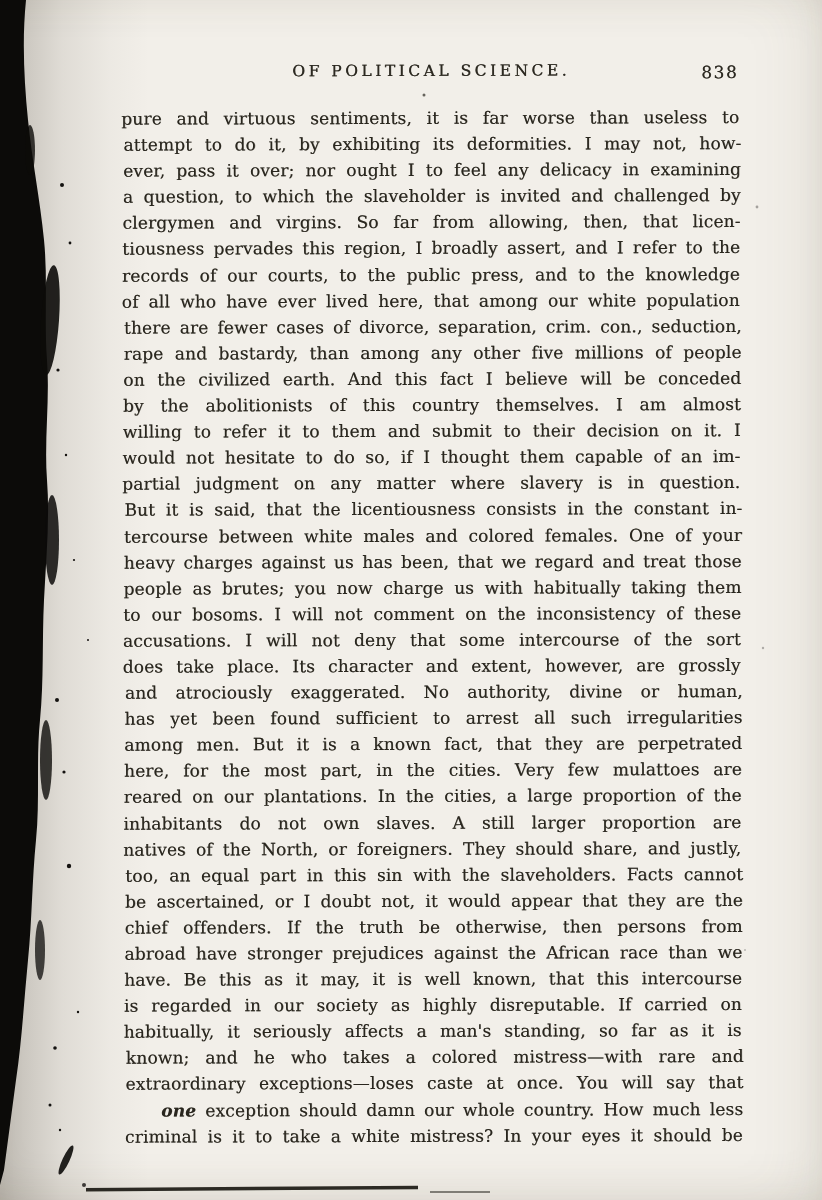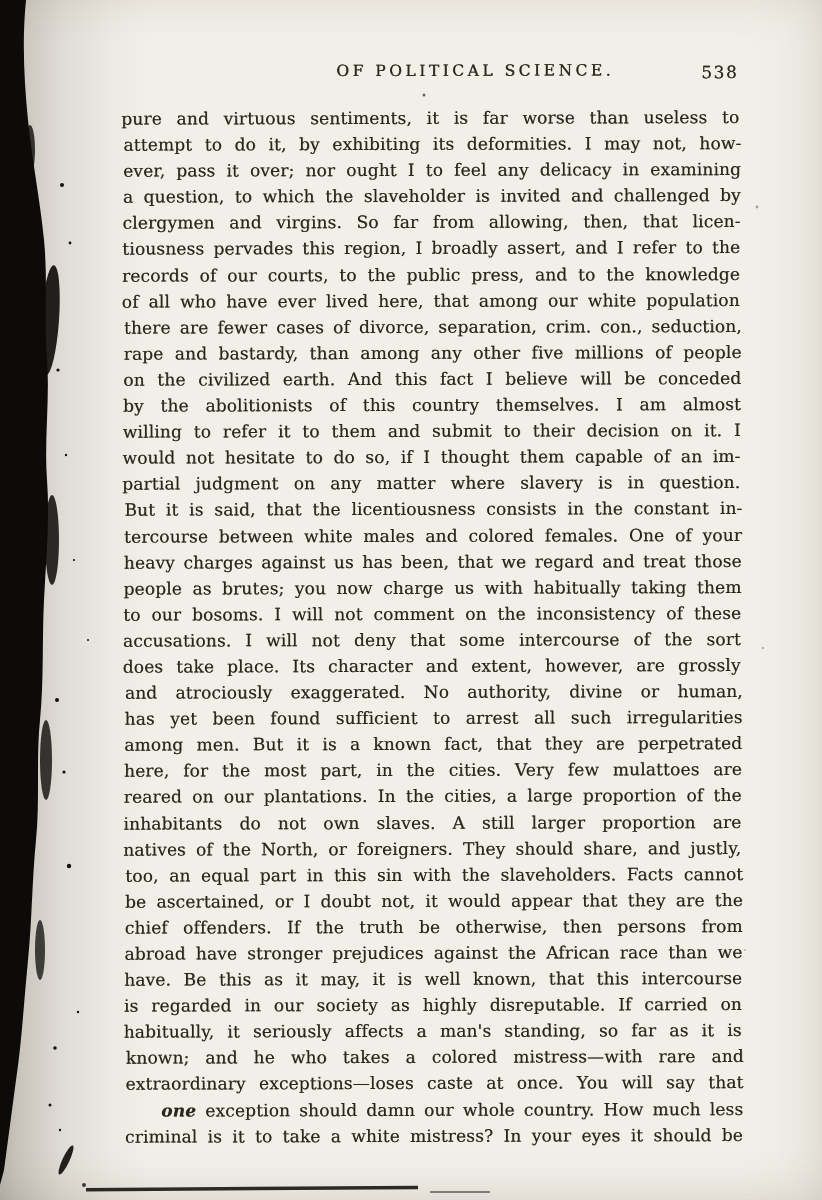--- a/index.html
+++ b/index.html
@@ -54,21 +54,20 @@
   }
   .running-title {
     position: absolute;
     left: 50%;
     transform: translateX(-50%);
     white-space: nowrap;
     font-size: 15.5px;
     letter-spacing: 3.5px;
     color: #2c2921;
     text-shadow: 0.4px 0 0 rgba(44,41,33,0.85);
-    margin-left: 44px;
   }
   .page-number {
     position: absolute;
     right: 2px;
     top: 1px;
     font-size: 17px;
     letter-spacing: 1.5px;
     color: #2c2921;
     text-shadow: 0.3px 0 0 rgba(44,41,33,0.7);
   }
@@ -141,21 +140,21 @@
 
     <ellipse cx="66" cy="1160" rx="3.5" ry="16" fill="#0c0b09" opacity="0.9" transform="rotate(25 66 1160)"></ellipse>
     <circle cx="84" cy="1185" r="2" fill="#141210" opacity="0.8"></circle>
     <rect x="86" y="1188" width="332" height="3.5" fill="#17150f" opacity="0.9" transform="rotate(-0.4 86 1188)"></rect>
     <rect x="430" y="1191" width="60" height="2" fill="#17150f" opacity="0.5"></rect>
   </svg>
 
   <div class="content">
     <div class="header">
       <span class="running-title">OF POLITICAL SCIENCE.</span>
-      <span class="page-number">538</span>
+      <span class="page-number">838</span>
     </div>
     <div class="text-block">
         <div class="line" style="transform: translateX(-1.05px);"><span>pure and virtuous sentiments, it is far worse than useless to</span></div>
         <div class="line" style="transform: translateX(1.05px);"><span>attempt to do it, by exhibiting its deformities.  I may not, how-</span></div>
         <div class="line" style="transform: translateX(0.7px);"><span>ever, pass it over; nor ought I to feel any delicacy in examining</span></div>
         <div class="line" style="transform: translateX(0.35px);"><span>a question, to which the slaveholder is invited and challenged by</span></div>
         <div class="line" style="transform: translateX(0px);"><span>clergymen and virgins.  So far from allowing, then, that licen-</span></div>
         <div class="line" style="transform: translateX(-0.35px);"><span>tiousness pervades this region, I broadly assert, and I refer to the</span></div>
         <div class="line" style="transform: translateX(-0.7px);"><span>records of our courts, to the public press, and to the knowledge</span></div>
         <div class="line" style="transform: translateX(-1.05px);"><span>of all who have ever lived here, that among our white population</span></div>

